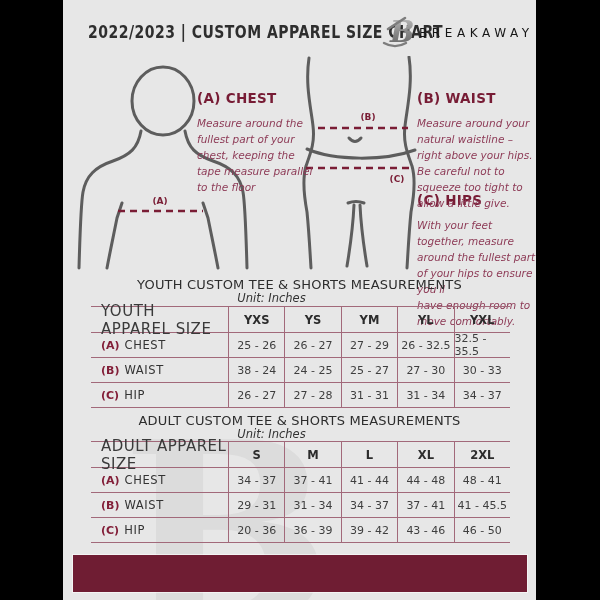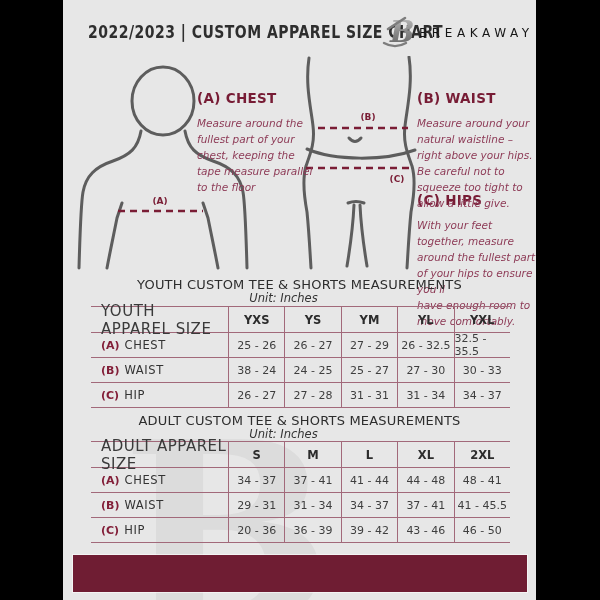--- a/index.html
+++ b/index.html
@@ -41,21 +41,21 @@
   .m-desc{
     margin-top:9px;font-size:10.5px;line-height:16px;font-style:italic;
     color:var(--maroon-body);white-space:pre-line;
   }
   
   .tbl-title{
     position:absolute;left:0;width:473px;text-align:center;
     font-size:13px;font-weight:normal;color:#2d2d2d;letter-spacing:.2px;
   }
   .tbl-unit{
-    position:absolute;left:12px;width:417px;text-align:center;
+    position:absolute;left:0;width:417px;text-align:center;
     font-size:11.5px;font-style:italic;color:#333;
   }
   .size-table{position:absolute;left:28px;width:419px;border-top:1.5px solid var(--tb);}
   .t-row{display:flex;height:24px;border-bottom:1.5px solid var(--tb);}
   .t-row.head{height:25px;}
   .c{box-sizing:border-box;display:flex;align-items:center;justify-content:center;}
   .c.label{width:137px;justify-content:flex-start;padding-left:10px;}
   .c.col,.c.val{width:56.4px;border-left:1.5px solid var(--tb);}
   .c.col{font-weight:bold;font-size:11.5px;color:#2c2c2c;}
   .c.val{font-size:11px;color:#3e3e3e;}

